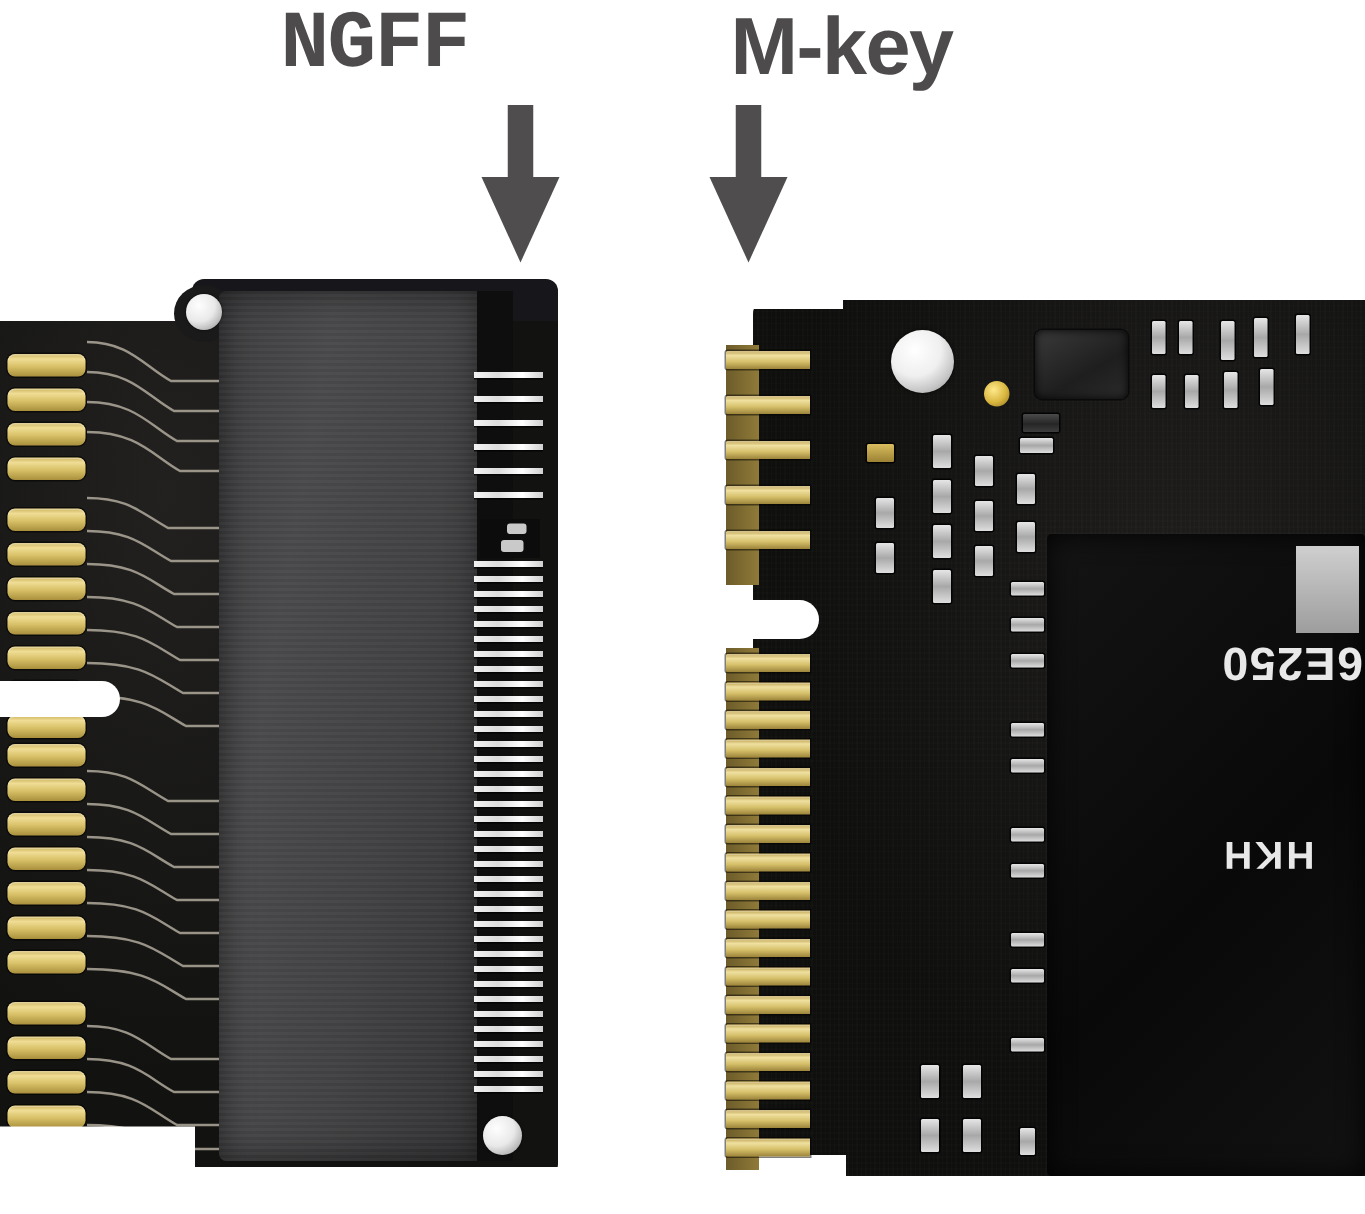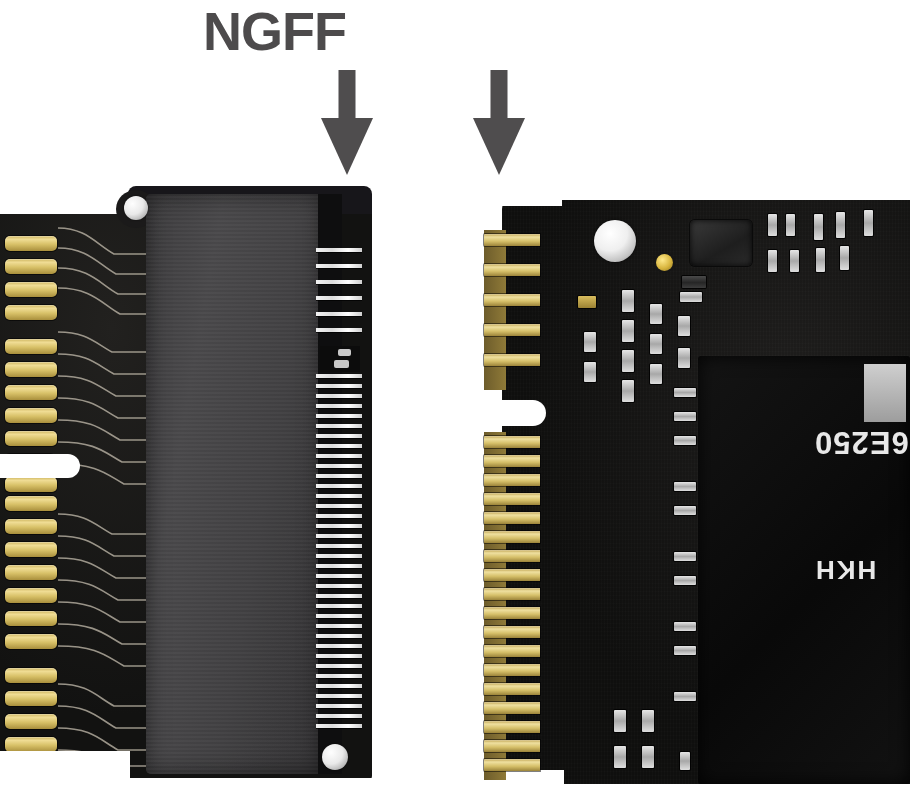--- a/index.html
+++ b/index.html
@@ -10,21 +10,21 @@
   .label{
     position:absolute;
     font-family:"Liberation Sans",sans-serif;
     font-weight:bold;
     font-size:54px;
     letter-spacing:-1px;
     color:#4d4b4c;
     white-space:nowrap;
     line-height:1;
   }
-  #label-ngff{left:203px;top:4px;}
+  #label-ngff{left:187px;top:4px;font-family:Liberation Mono, monospace;}
   #label-mkey{left:487px;top:4px;}
 
   
   .arrow{position:absolute;}
   .arrow .shaft{
     position:absolute;left:50%;top:0;transform:translateX(-50%);
     width:17px;height:52px;background:#4f4d4e;
   }
   .arrow .head{
     position:absolute;left:50%;top:48px;transform:translateX(-50%);
@@ -220,20 +220,21 @@
   .smd.gold{
     background:linear-gradient(180deg,#d9bd5e 0%,#9b8233 100%);
   }
 </style>
 </head>
 <body>
 
 <div id="stage">
 
   <div class="label" id="label-ngff">NGFF</div>
+  <div class="label" id="label-mkey">M-key</div>
 
   <div class="arrow" id="arrow-ngff">
     <div class="shaft"></div>
     <div class="head"></div>
   </div>
   <div class="arrow" id="arrow-mkey">
     <div class="shaft"></div>
     <div class="head"></div>
   </div>
 

